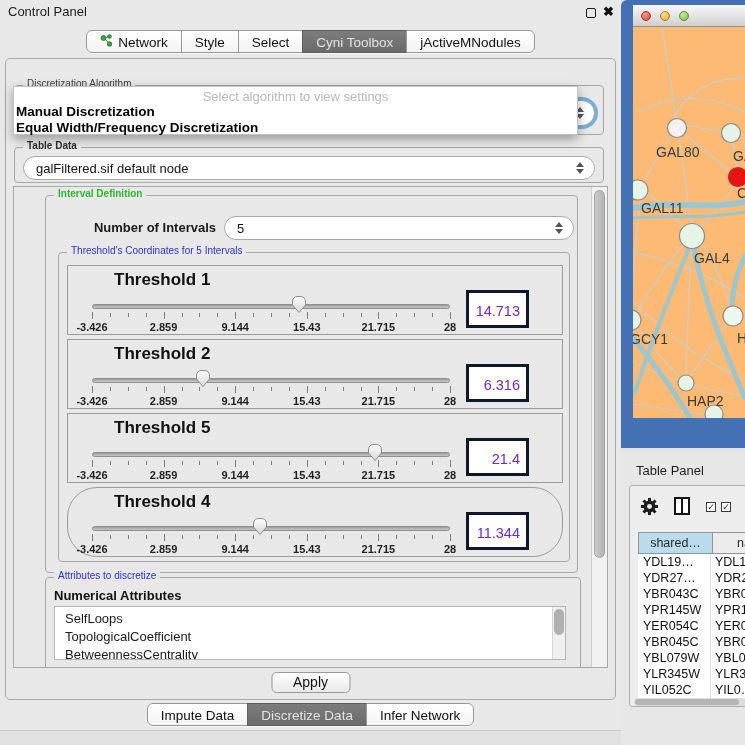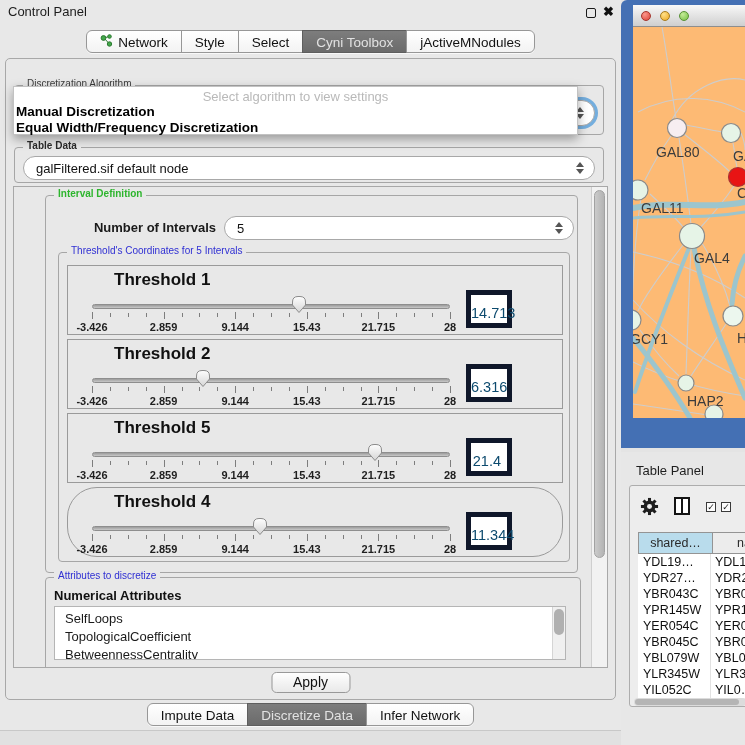--- a/index.html
+++ b/index.html
@@ -73,22 +73,22 @@
   #thresholds-group { left:12px; top:56px; width:512px; height:310px; }
 
   .thr { position:absolute; left:8px; width:496px; height:70px; border:1px solid #9a9a9a; background:#e8e8e8; }
   .thr-label { position:absolute; left:8px; top:4px; font-size:17px; font-weight:bold; color:#111;margin-left:38px; }
   .thr-track { position:absolute; left:24px; top:38px; width:358px; height:5px; border-radius:3px;
     background:linear-gradient(#9b9b9b,#c9c9c9); border:1px solid #8e8e8e; }
   .thr-thumb { position:absolute; top:29px; width:16px; height:19px; }
   .tick { position:absolute; width:1px; background:#7d7d7d; }
   .tlabel { position:absolute; top:55px; width:60px; text-align:center; font-size:11px;
     font-weight:bold; color:#1f1f1f; }
-  .thr-value { position:absolute; left:398px; top:24px; width:46px; height:38px; background:#fff;
-    border:5px solid #0f172a; font-size:14.5px; color:#0c4a6e; text-align:right;
+  .thr-value { position:absolute; left:398px; top:24px; width:63px; height:38px; background:#fff;
+    border:3px solid #0f172a; font-size:14.5px; color:#6d28d9; text-align:right;
     line-height:36px; padding-right:6px; }
 
   #attr-group { left:31px; top:390px; width:536px; height:94px; }
   #attr-heading { position:absolute; left:8px; top:10px; font-size:13px; font-weight:bold; color:#111; }
   #attr-list { position:absolute; left:8px; top:28px; width:512px; height:54px; background:#fff;
     border:1px solid #b5b5b5; overflow:hidden; padding-top:3px; }
   .attr-item { font-size:13px; color:#1a1a1a; line-height:18px; padding-left:10px; }
   #attr-vscroll { position:absolute; right:0; top:0; width:13px; height:100%; background:#f0f0f0; border-left:1px solid #d5d5d5; }
   #attr-vscroll .thumb { position:absolute; left:1px; top:2px; width:10px; height:26px;
     background:#b0b0b0; border-radius:5px; }

